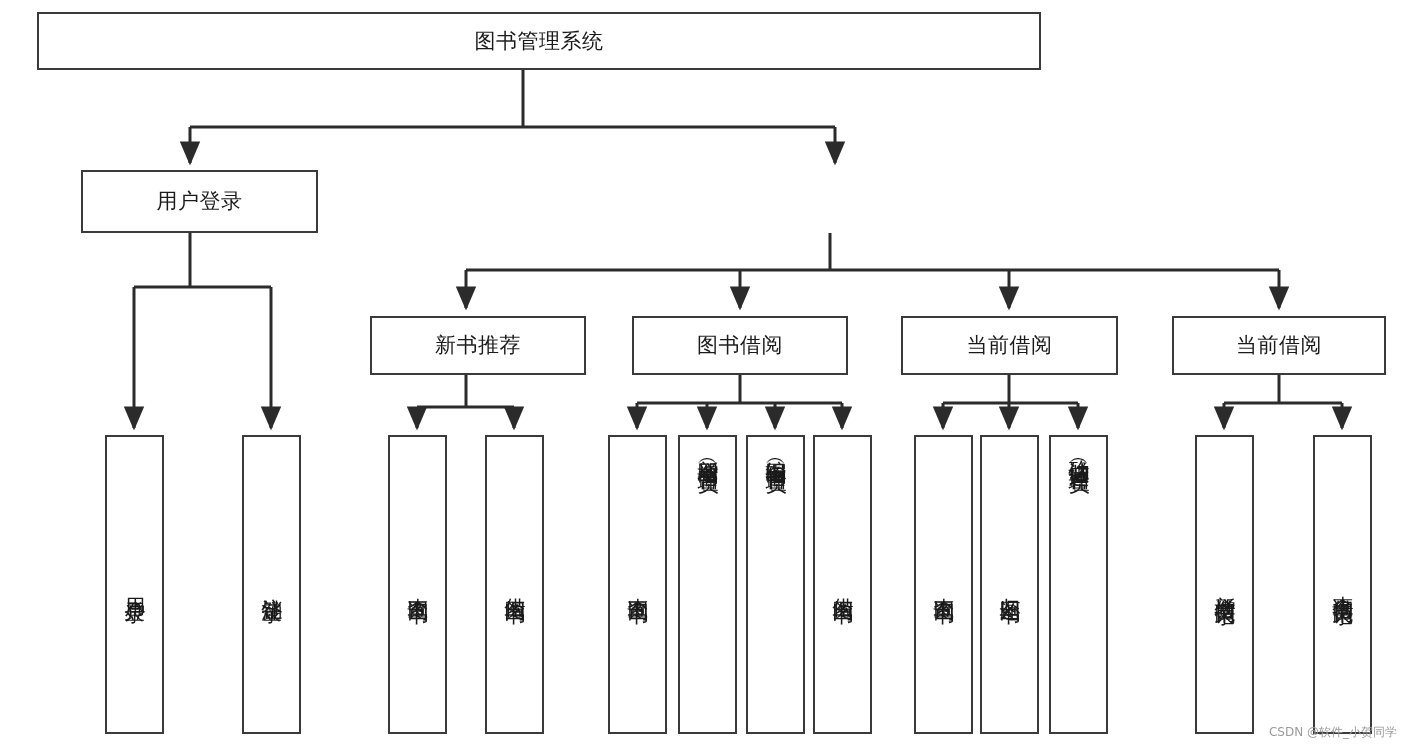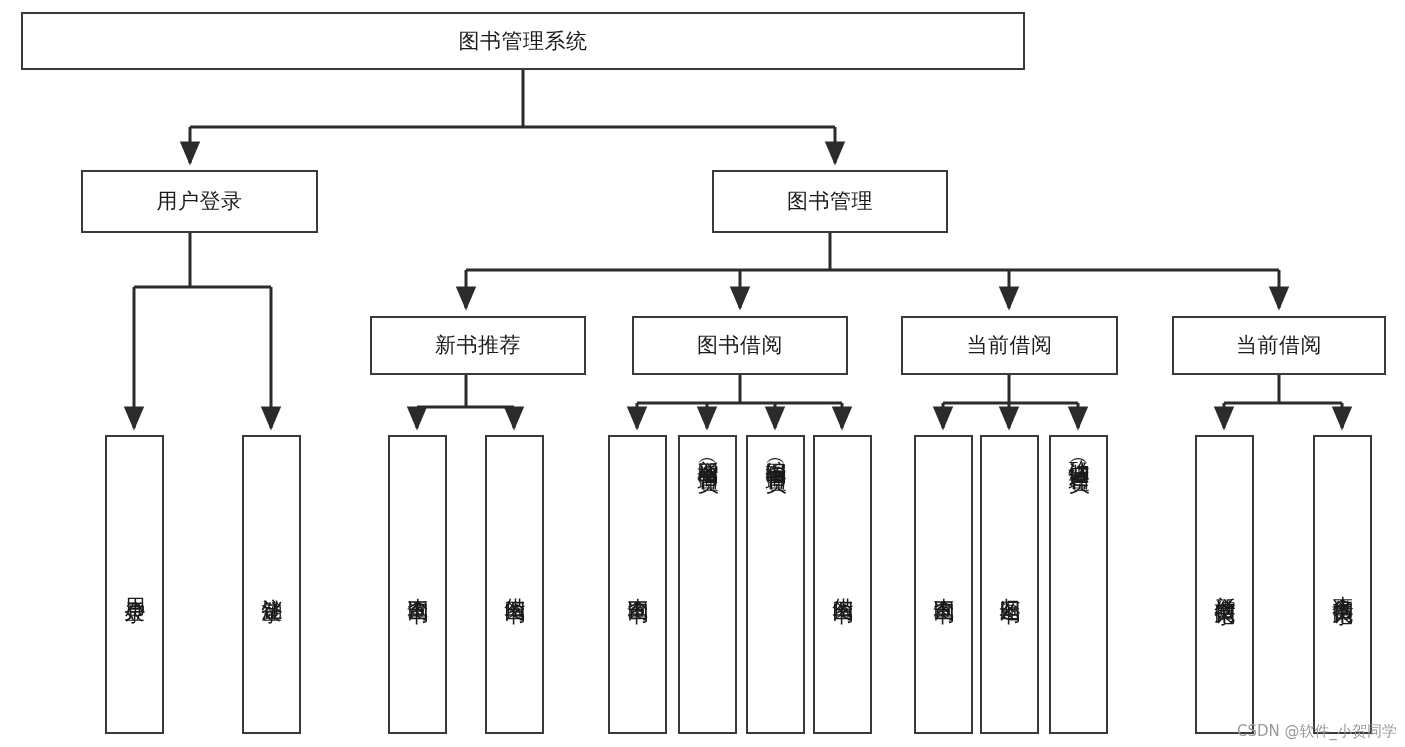--- a/index.html
+++ b/index.html
@@ -60,21 +60,21 @@
     align-items: flex-start;
   }
   .node.leaf.centered {
     align-items: center;
     padding-top: 0;
   }
   #watermark {
     position: absolute;
     right: 8px;
     bottom: 6px;
-    font-size: 15px;
+    font-size: 12px;
     color: #9a9a9a;
     font-family: "DejaVu Sans", "Liberation Sans", sans-serif;
     white-space: nowrap;
     pointer-events: none;
   }
 </style>
 </head>
 <body>
 
 <div id="diagram-root">
@@ -122,30 +122,27 @@
       <path d="M1009,403 L1009,428" marker-end="url(#arrowhead)"></path>
       <path d="M1078,403 L1078,428" marker-end="url(#arrowhead)"></path>
 
       <path d="M1279,375 L1279,403"></path>
       <path d="M1224,403 L1342,403"></path>
       <path d="M1224,403 L1224,428" marker-end="url(#arrowhead)"></path>
       <path d="M1342,403 L1342,428" marker-end="url(#arrowhead)"></path>
     </g>
   </svg>
 
-  <div class="node root" style="left:21px; top:12px; width:1004px; height:58px;">
+  <div class="node root" style="left:37px; top:12px; width:1004px; height:58px;">
     <span class="node-label">图书管理系统</span>
   </div>
 
   <div class="node level2" style="left:81px; top:170px; width:237px; height:63px;">
     <span class="node-label">用户登录</span>
   </div>
-  <div class="node level2" style="left:712px; top:170px; width:236px; height:63px;">
-    <span class="node-label">图书管理</span>
-  </div>
 
   <div class="node level3" style="left:362px; top:316px; width:216px; height:59px;margin-left:8px;">
     <span class="node-label">新书推荐</span>
   </div>
   <div class="node level3" style="left:632px; top:316px; width:216px; height:59px;">
     <span class="node-label">图书借阅</span>
   </div>
   <div class="node level3" style="left:901px; top:316px; width:217px; height:59px;">
     <span class="node-label">当前借阅</span>
   </div>

